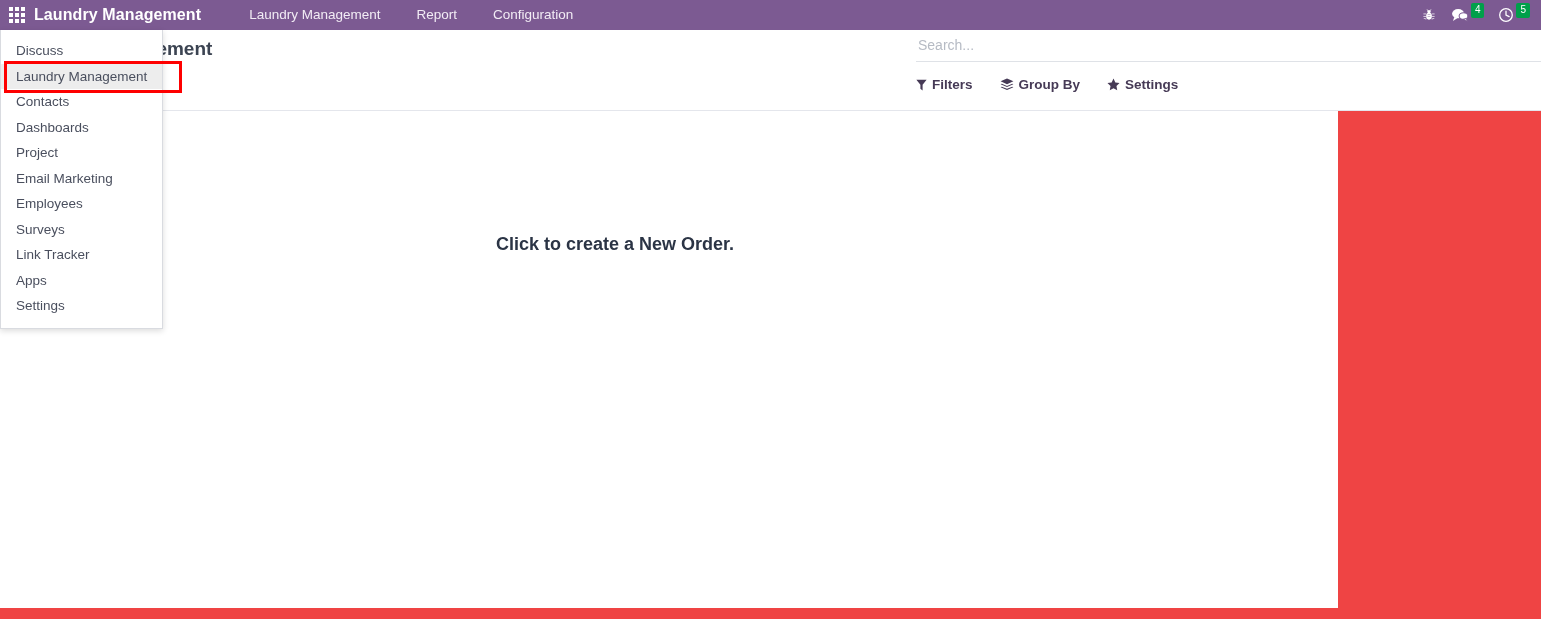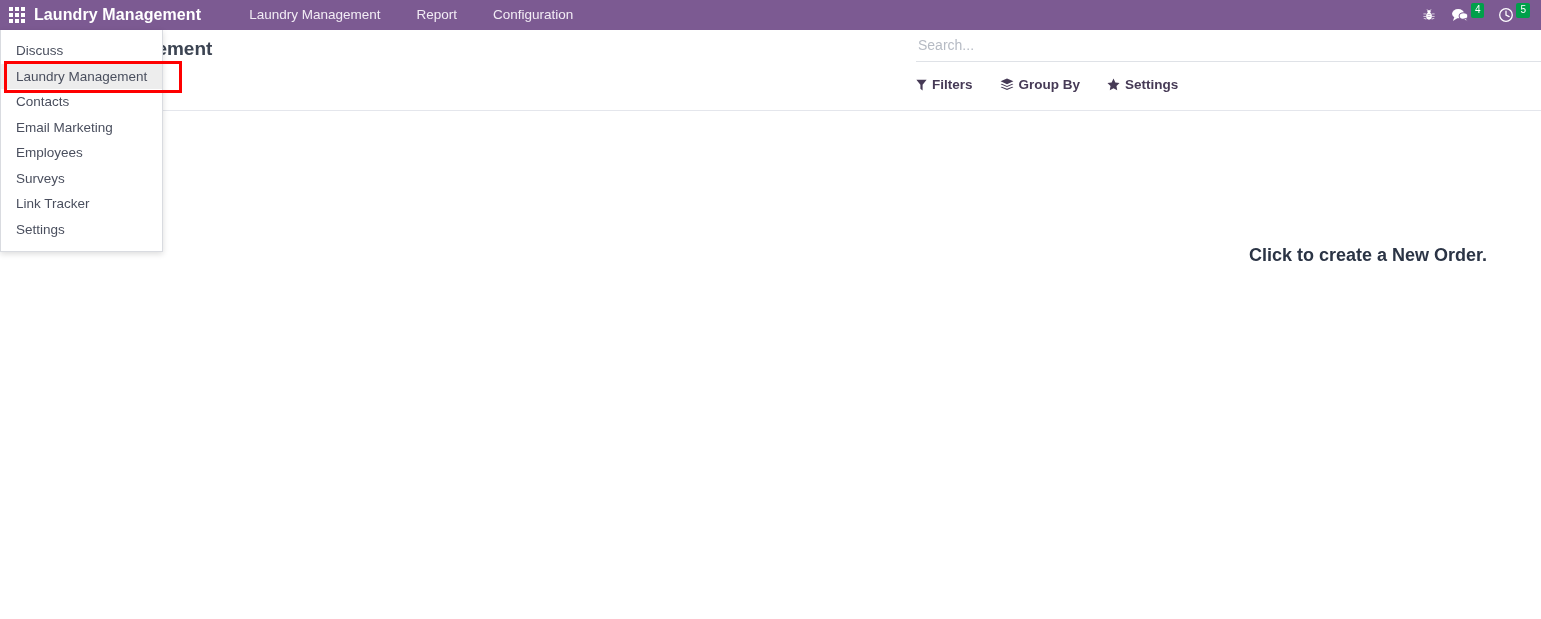--- a/index.html
+++ b/index.html
@@ -165,27 +165,27 @@
     font-weight: bold;
     margin-right: 27px;
     cursor: pointer;
     white-space: nowrap;
   }
   .facet-btn svg { display: block; fill: #463a56; }
 
   
   .content {
     position: absolute;
-    top: 111px; left: 0;
-    width: 1541px;
+    top: 100px; left: 0;
+    width: 1338px;
     height: 508px;
     background: #ffffff;
     display: flex;
     align-items: center;
-    justify-content: flex-end;
+    justify-content: center;
   }
   .empty-msg {
     font-size: 18px;
     font-weight: bold;
     color: #2b3445;
     position: relative;
     top: -110px;
     left: -54px;
   }
 
@@ -352,22 +352,25 @@
   </div>
 
   <div class="content">
     <div class="empty-msg">Click to create a New Order.</div>
   </div>
 
   <div class="apps-menu">
     <a class="apps-menu-item">Discuss</a>
     <a class="apps-menu-item is-active">Laundry Management</a>
     <a class="apps-menu-item">Contacts</a>
+    <a class="apps-menu-item">Dashboards</a>
+    <a class="apps-menu-item">Project</a>
     <a class="apps-menu-item">Email Marketing</a>
     <a class="apps-menu-item">Employees</a>
     <a class="apps-menu-item">Surveys</a>
     <a class="apps-menu-item">Link Tracker</a>
+    <a class="apps-menu-item">Apps</a>
     <a class="apps-menu-item">Settings</a>
   </div>
 
   <div class="highlight-box"></div>
 
 </div>
 
 </body></html>

